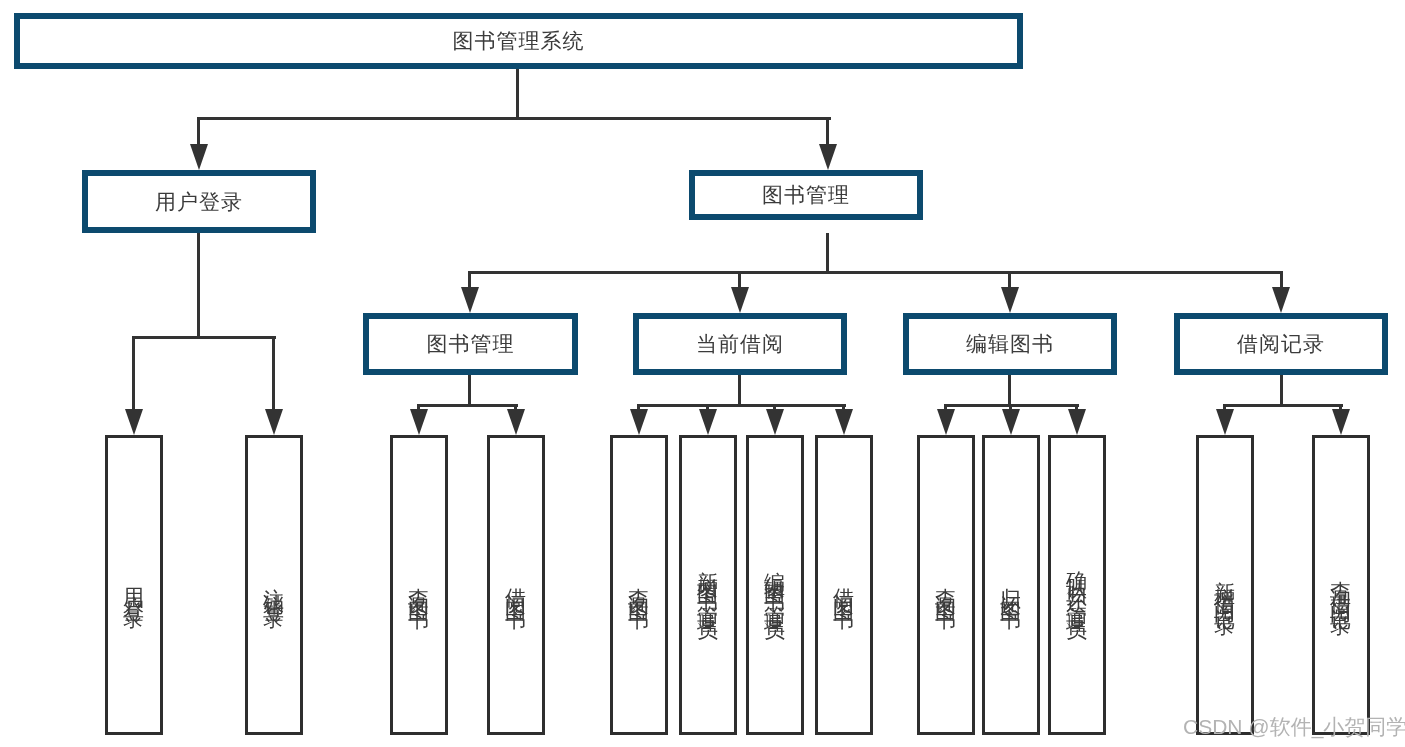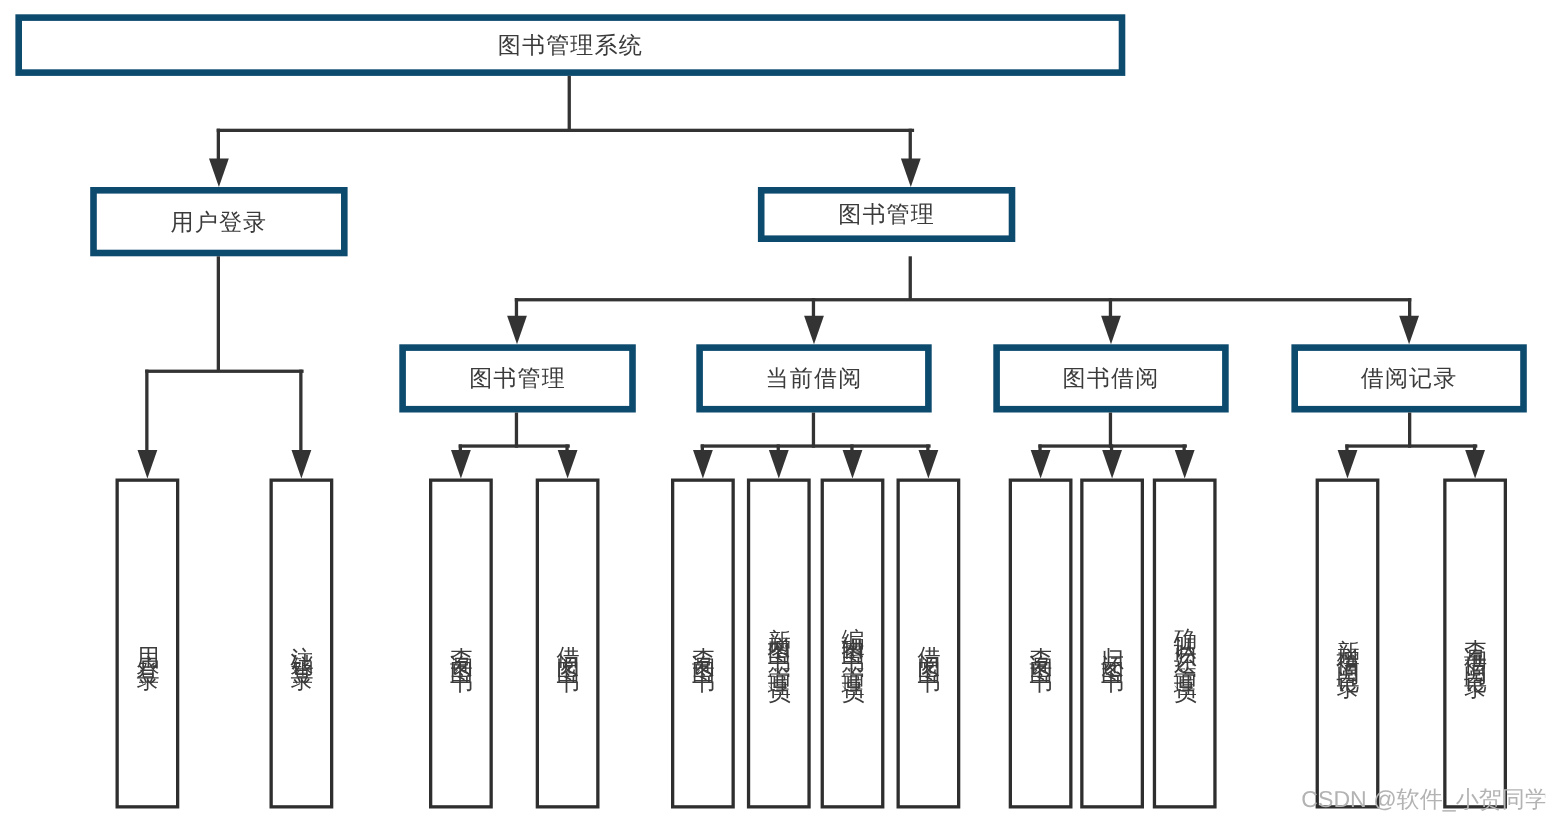--- a/index.html
+++ b/index.html
@@ -73,21 +73,21 @@
   <div class="vl" style="left:1280px;top:271px;height:18px"></div>
   <div class="ah" style="left:1272px;top:287px"></div>
 
   <div class="box" style="left:363px;top:313px;width:215px;height:62px">
     <span>图书管理</span>
   </div>
   <div class="box" style="left:633px;top:313px;width:214px;height:62px">
     <span>当前借阅</span>
   </div>
   <div class="box" style="left:903px;top:313px;width:214px;height:62px">
-    <span>图书借阅</span>
+    <span>编辑图书</span>
   </div>
   <div class="box" style="left:1174px;top:313px;width:214px;height:62px">
     <span>借阅记录</span>
   </div>
 
   <div class="vl" style="left:468px;top:375px;height:32px"></div>
   <div class="vl" style="left:738px;top:375px;height:32px"></div>
   <div class="vl" style="left:1008px;top:375px;height:32px"></div>
   <div class="vl" style="left:1280px;top:375px;height:32px"></div>
 

